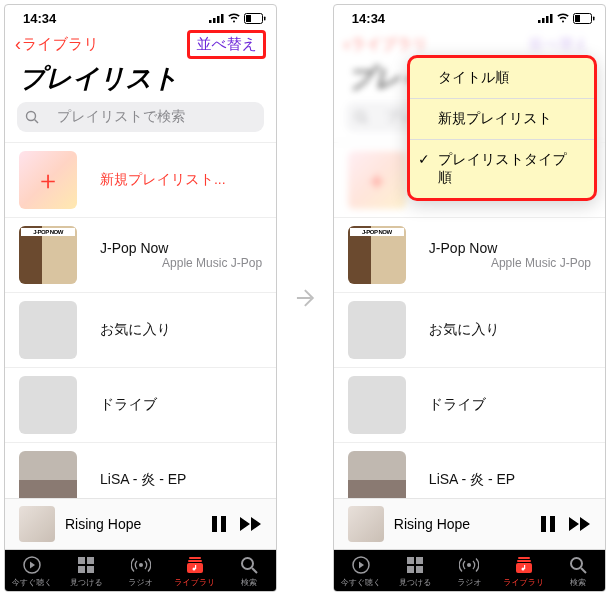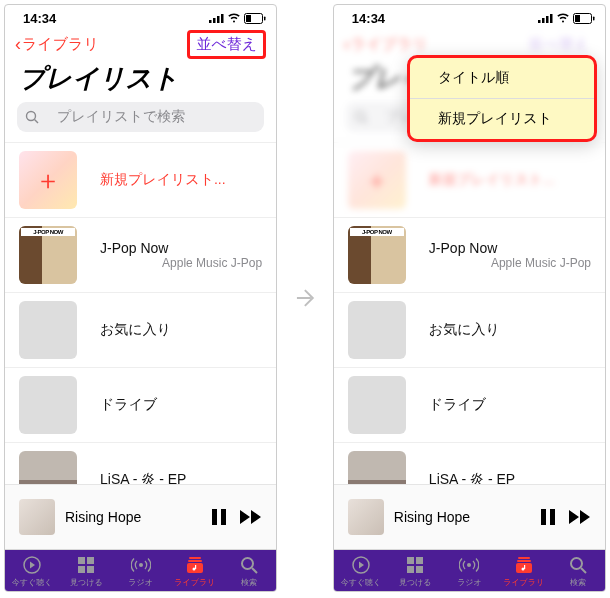--- a/index.html
+++ b/index.html
@@ -29,26 +29,26 @@
   .thumb.grid2 span { background:#888; }
   .thumb.grid2 span:nth-child(1){ background:#3a5a7a; }
   .thumb.grid2 span:nth-child(2){ background:#c4a878; }
   .thumb.grid2 span:nth-child(3){ background:#7a4a5a; }
   .thumb.grid2 span:nth-child(4){ background:#5a6a4a; }
   .thumb.lisa { background: linear-gradient(180deg,#c0b8b0 0 50%,#8a7a72 50% 100%); }
   .row-text { flex: 1; min-width: 0; }
   .row-title { font-size: 14px; color: #111; white-space: nowrap; overflow: hidden; text-overflow: ellipsis; margin-left: 11px; }
   .row-title.red { color: #ff3b30; }
   .row-sub { font-size: 12px; color: #8a8a8e; text-align: right; }
-  .miniplayer { display: flex; align-items: center; gap: 10px; padding: 14px 14px; border-top: .5px solid #e5e5e5; background: #fafafa; }
+  .miniplayer { display: flex; align-items: center; gap: 10px; padding: 7px 14px; border-top: .5px solid #e5e5e5; background: #fafafa; }
   .mp-art { width: 36px; height: 36px; border-radius: 4px; background: linear-gradient(135deg,#e8e0da,#cabfb5); flex-shrink:0; position:relative; }
   .mp-art::before{content:"";position:absolute;top:2px;left:2px;font-size:5px;color:#333;}
   .mp-title { flex:1; font-size: 14px; }
   .mp-controls { display: flex; gap: 14px; align-items: center; }
-  .tabbar { display: flex; border-top: .5px solid #d8d8d8; background: #4c1d95; padding: 5px 0 3px; }
+  .tabbar { display: flex; border-top: .5px solid #d8d8d8; background: #000000; padding: 5px 0 3px; text-decoration: underline; }
   .tab { flex: 1; display: flex; flex-direction: column; align-items: center; gap: 2px; color: #9a9a9e; font-size: 8px; }
   .tab.active { color: #ff3b30; }
   .tab-ico { height: 20px; display:flex; align-items:center; justify-content:center; }
   .popover { position: absolute; top: 50px; right: 8px; width: 190px; background: #fef9c3; border-radius: 10px; box-shadow: 0 4px 18px rgba(0,0,0,.18); z-index: 10; overflow:hidden; }
   .popover-item { padding: 11px 14px 11px 28px; font-size: 14px; border-bottom: .5px solid #ddd; position:relative; }
   .popover-item:last-child { border-bottom: none; }
   .popover-item.checked::before { content: "✓"; position: absolute; left: 8px; }
   .phone.right .nav-sort { opacity: .45; }
   .phone.right .title, .phone.right .search, .phone.right .list { filter: none; }
   .phone.right .blur-top { position:absolute; top:22px; left:0; right:0; height:190px; backdrop-filter: blur(3px); background: rgba(255,255,255,.4); z-index:5; }
@@ -291,20 +291,21 @@
       <div class="thumb lisa"></div>
       <div class="row-text">
           <div class="row-title">LiSA - 炎 - EP</div>
         </div>
     </div>
   </div>
   <div class="blur-top"></div>
   <div class="popover highlight-box">
     <div class="popover-item">タイトル順</div>
     <div class="popover-item">新規プレイリスト</div>
+    <div class="popover-item checked">プレイリストタイプ順</div>
   </div>
   <div class="miniplayer">
     <div class="mp-art"></div>
     <div class="mp-title">Rising Hope</div>
     <div class="mp-controls">
       <svg width="14" height="16" viewBox="0 0 14 16">
           <rect x="0" y="0" width="5" height="16" fill="#000"></rect>
           <rect x="9" y="0" width="5" height="16" fill="#000"></rect>
         </svg>
       <svg width="22" height="14" viewBox="0 0 22 14">

